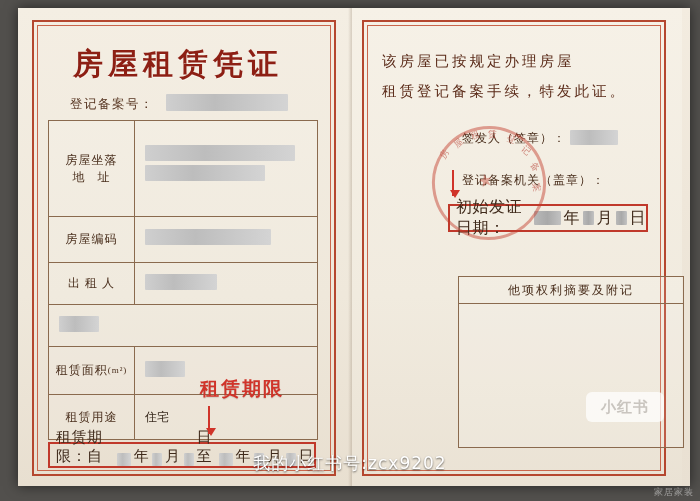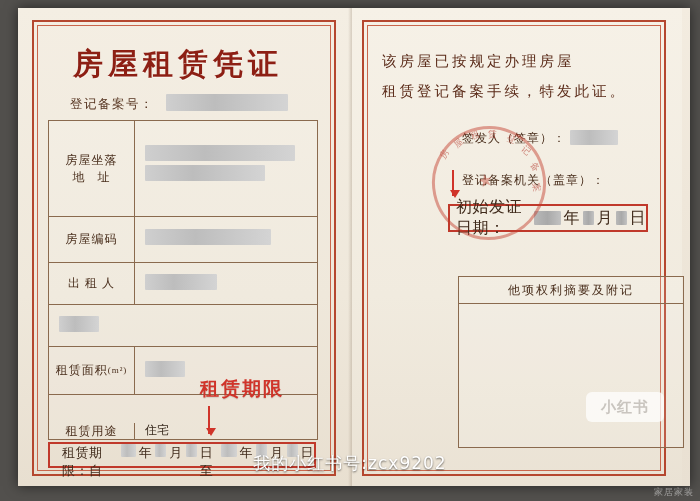--- a/index.html
+++ b/index.html
@@ -87,41 +87,41 @@
     display:flex;align-items:center;
     padding-left:10px;
     font-size:12px;color:#3a2c20;
     box-sizing:border-box;
   }
   .r1{height:96px;}
   .r2{height:46px;}
   .r3{height:42px;}
   .r4{height:42px;}
   .r5{height:48px;}
-  .r6{height:44px;align-items:flex-end;}
+  .r6{height:44px;}
   .sup{font-size:9px;}
   
   .blur{
     background:linear-gradient(90deg,#cfcfcf,#bdbdbd 40%,#d4d4d4);
     filter:blur(0.6px);
     border-radius:1px;
     display:inline-block;
   }
   .blur-dark{
     background:linear-gradient(90deg,#b9b9b9,#a9a9a9 50%,#c2c2c2);
     filter:blur(0.7px);
     border-radius:1px;display:inline-block;
   }
   
   .lease-line{
     position:absolute;left:30px;top:434px;width:268px;height:26px;
     border:2px solid #c0392b;
-    display:flex;align-items:flex-start;
-    padding-left:12px;
-    font-size:13px;color:#3f2a1b;letter-spacing:.5px;
+    display:flex;align-items:flex-end;
+    padding-left:6px;
+    font-size:15px;color:#3f2a1b;letter-spacing:.5px;
     box-sizing:border-box;
   }
   
   .rp-text{
     position:absolute;left:30px;top:38px;width:262px;
     font-size:14.5px;line-height:30px;color:#5a2a18;
     letter-spacing:3px;text-align:justify;
     font-family:"DejaVu Serif", serif;
   }
   .rp-line2{margin-left:0;}

